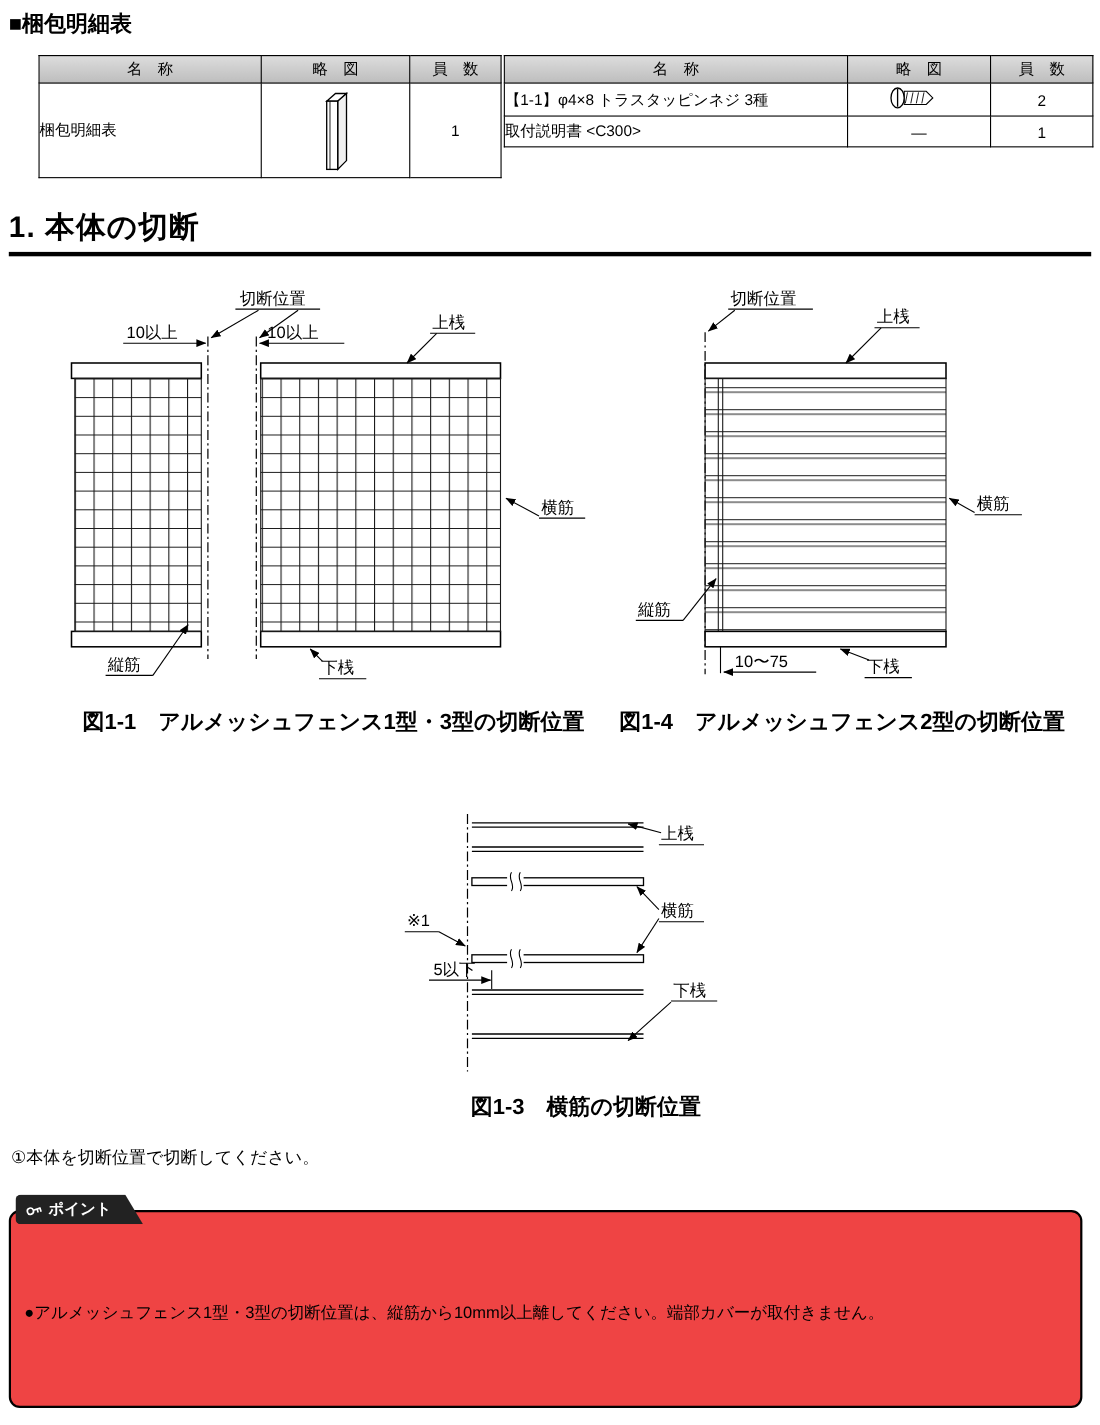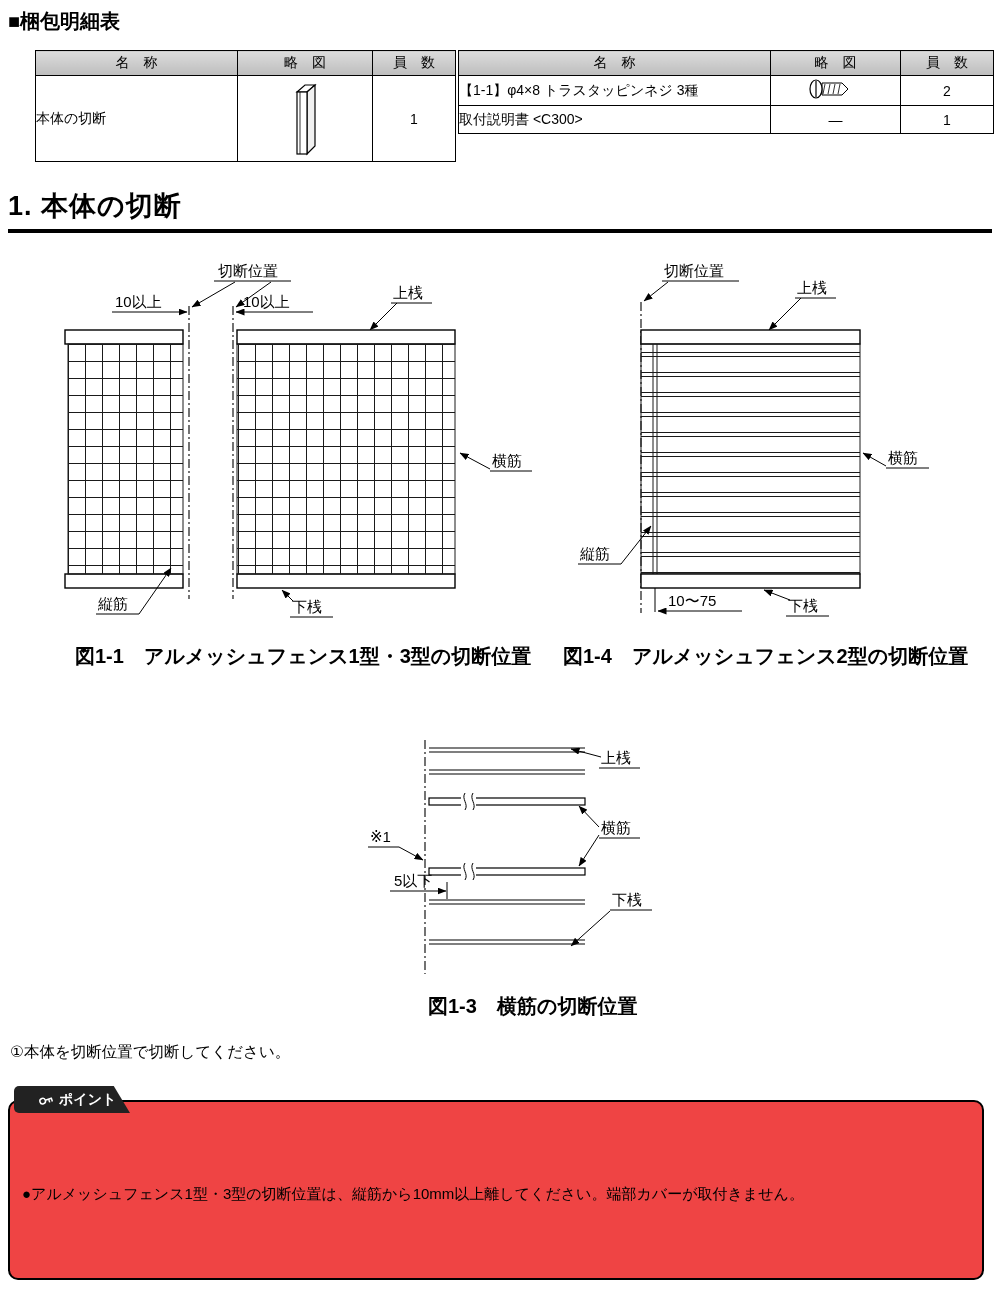--- a/index.html
+++ b/index.html
@@ -36,21 +36,21 @@
   
   .step{left:10px;top:1042px;font-size:15.5px;}
   
   .point-box{
     left:8px;top:1100px;width:976px;height:180px;
     border:2px solid #000;border-radius:10px;background:#ef4444;box-sizing:border-box;
   }
   .point-lines{margin-top:24px;padding:0 12px;font-size:15px;line-height:27px;white-space:pre-wrap;}
   .point-tab{
     left:14px;top:1086px;width:116px;height:27px;background:#222;color:#fff;
-    display:flex;align-items:center;gap:5px;padding-left:24px;box-sizing:border-box;
+    display:flex;align-items:center;gap:5px;padding-left:9px;box-sizing:border-box;
     clip-path:polygon(0 0,86% 0,100% 100%,0 100%);border-radius:5px 0 0 5px;
     font-size:14px;font-weight:700;
   }
 </style>
 </head>
 <body>
 
 <div class="page">
 
   <div class="abs packing-header">■梱包明細表</div>
@@ -61,21 +61,21 @@
         <col style="width:135px">
         <col style="width:83px">
       </colgroup>
     <tbody>
       <tr>
         <th>名　称</th>
         <th>略　図</th>
         <th>員　数</th>
       </tr>
       <tr>
-        <td class="name">本体の切断</td>
+        <td class="name">梱包明細表</td>
         <td class="sketch">
           <svg width="133" height="82" viewBox="0 0 133 82">
             <polygon points="58,16 66,9 76,9 68,16" fill="#fff" stroke="#000" stroke-width="1.2"></polygon>
             <polygon points="68,16 76,9 76,70 68,78" fill="#f0f0f0" stroke="#000" stroke-width="1.2"></polygon>
             <rect x="58" y="16" width="10" height="62" fill="#fff" stroke="#000" stroke-width="1.2"></rect>
             <line x1="61" y1="16" x2="61" y2="78" stroke="#000" stroke-width="0.8"></line>
           </svg>
         </td>
         <td class="qty">1</td>
       </tr>

